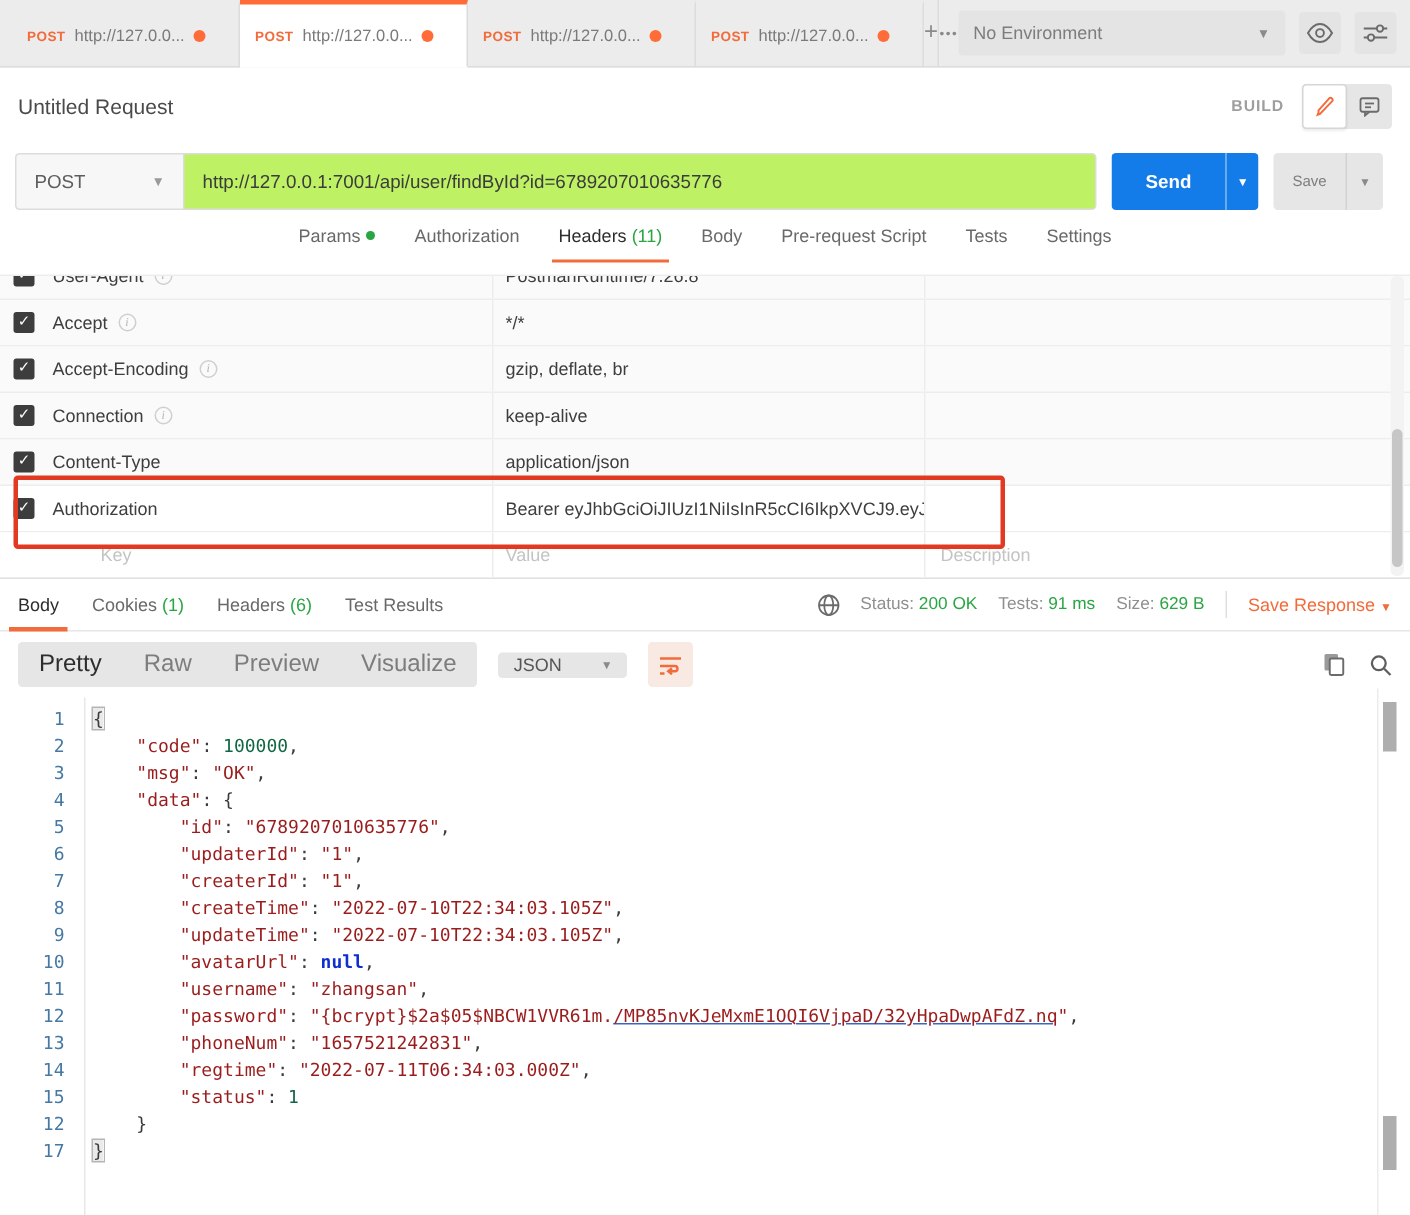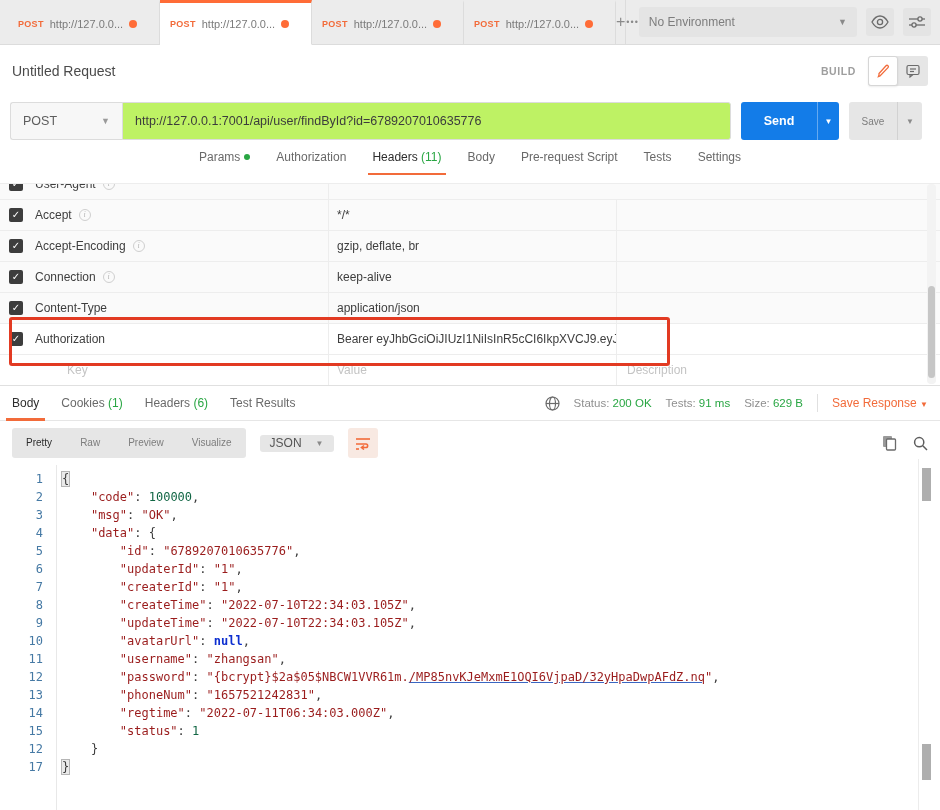--- a/index.html
+++ b/index.html
@@ -104,24 +104,24 @@
   .mlabel { color:#8f8f8f; } .mval { color:#29a643; }
   .mitem { white-space:nowrap; }
   .vdiv { width:1px; height:18px; background:#e0e0e0; }
   .saveresp { color:#f26b3a; font-size:12px; cursor:pointer; white-space:nowrap; }
   .saveresp .chev { font-size:8px; }
 
   
   .viewbar { position:absolute; left:0; top:427px; width:940px; height:32px; display:flex;
              align-items:center; padding:0 12px; gap:14px; }
   .segctl { display:flex; background:#e6e6e6; border-radius:3px; height:30px; align-items:center; }
-  .segctl .vseg { padding:0 14px; font-size:10px; color:#7d7d7d; cursor:pointer; line-height:30px; }
+  .segctl .vseg { padding:0 14px; font-size:16px; color:#7d7d7d; cursor:pointer; line-height:30px; }
   .segctl .vseg.on { color:#2d2d2d; }
   .fmtsel { display:flex; align-items:center; background:#e6e6e6; border-radius:3px; height:17px;
-            padding:0 10px; gap:14px; font-size:12px; color:#555; cursor:pointer; }
+            padding:0 10px; gap:26px; font-size:12px; color:#555; cursor:pointer; }
   .fmtsel .chev { font-size:8px; color:#8a8a8a; }
   .wrapbtn { width:30px; height:30px; background:#f8e9e2; border-radius:3px; display:flex;
              align-items:center; justify-content:center; cursor:pointer; }
   .vicons { margin-left:auto; display:flex; gap:16px; align-items:center; }
   .vicon { cursor:pointer; display:flex; }
 
   
   .codearea { position:absolute; left:0; top:465px; width:918px; height:345px; background:#fff;
               font-family:"DejaVu Sans Mono", monospace; font-size:12px; line-height:18px; display:flex; }
   .gutter { width:57px; flex:none; border-right:1px solid #e8e8e8; padding-top:5px; }
@@ -255,20 +255,21 @@
     </div>
   </div>
 
   <div class="htable">
       <div class="clip">
         <div class="hrow">
           <div class="ccol">
             <div class="cbx">✓</div>
           </div>
           <div class="kcol">User-Agent<span class="inf">i</span></div>
+          <div class="vcol">PostmanRuntime/7.26.8</div>
           <div class="dcol"></div>
         </div>
       </div>
       <div class="hrow">
         <div class="ccol">
           <div class="cbx">✓</div>
         </div>
         <div class="kcol">Accept<span class="inf">i</span></div>
         <div class="vcol">*/*</div>
         <div class="dcol"></div>

